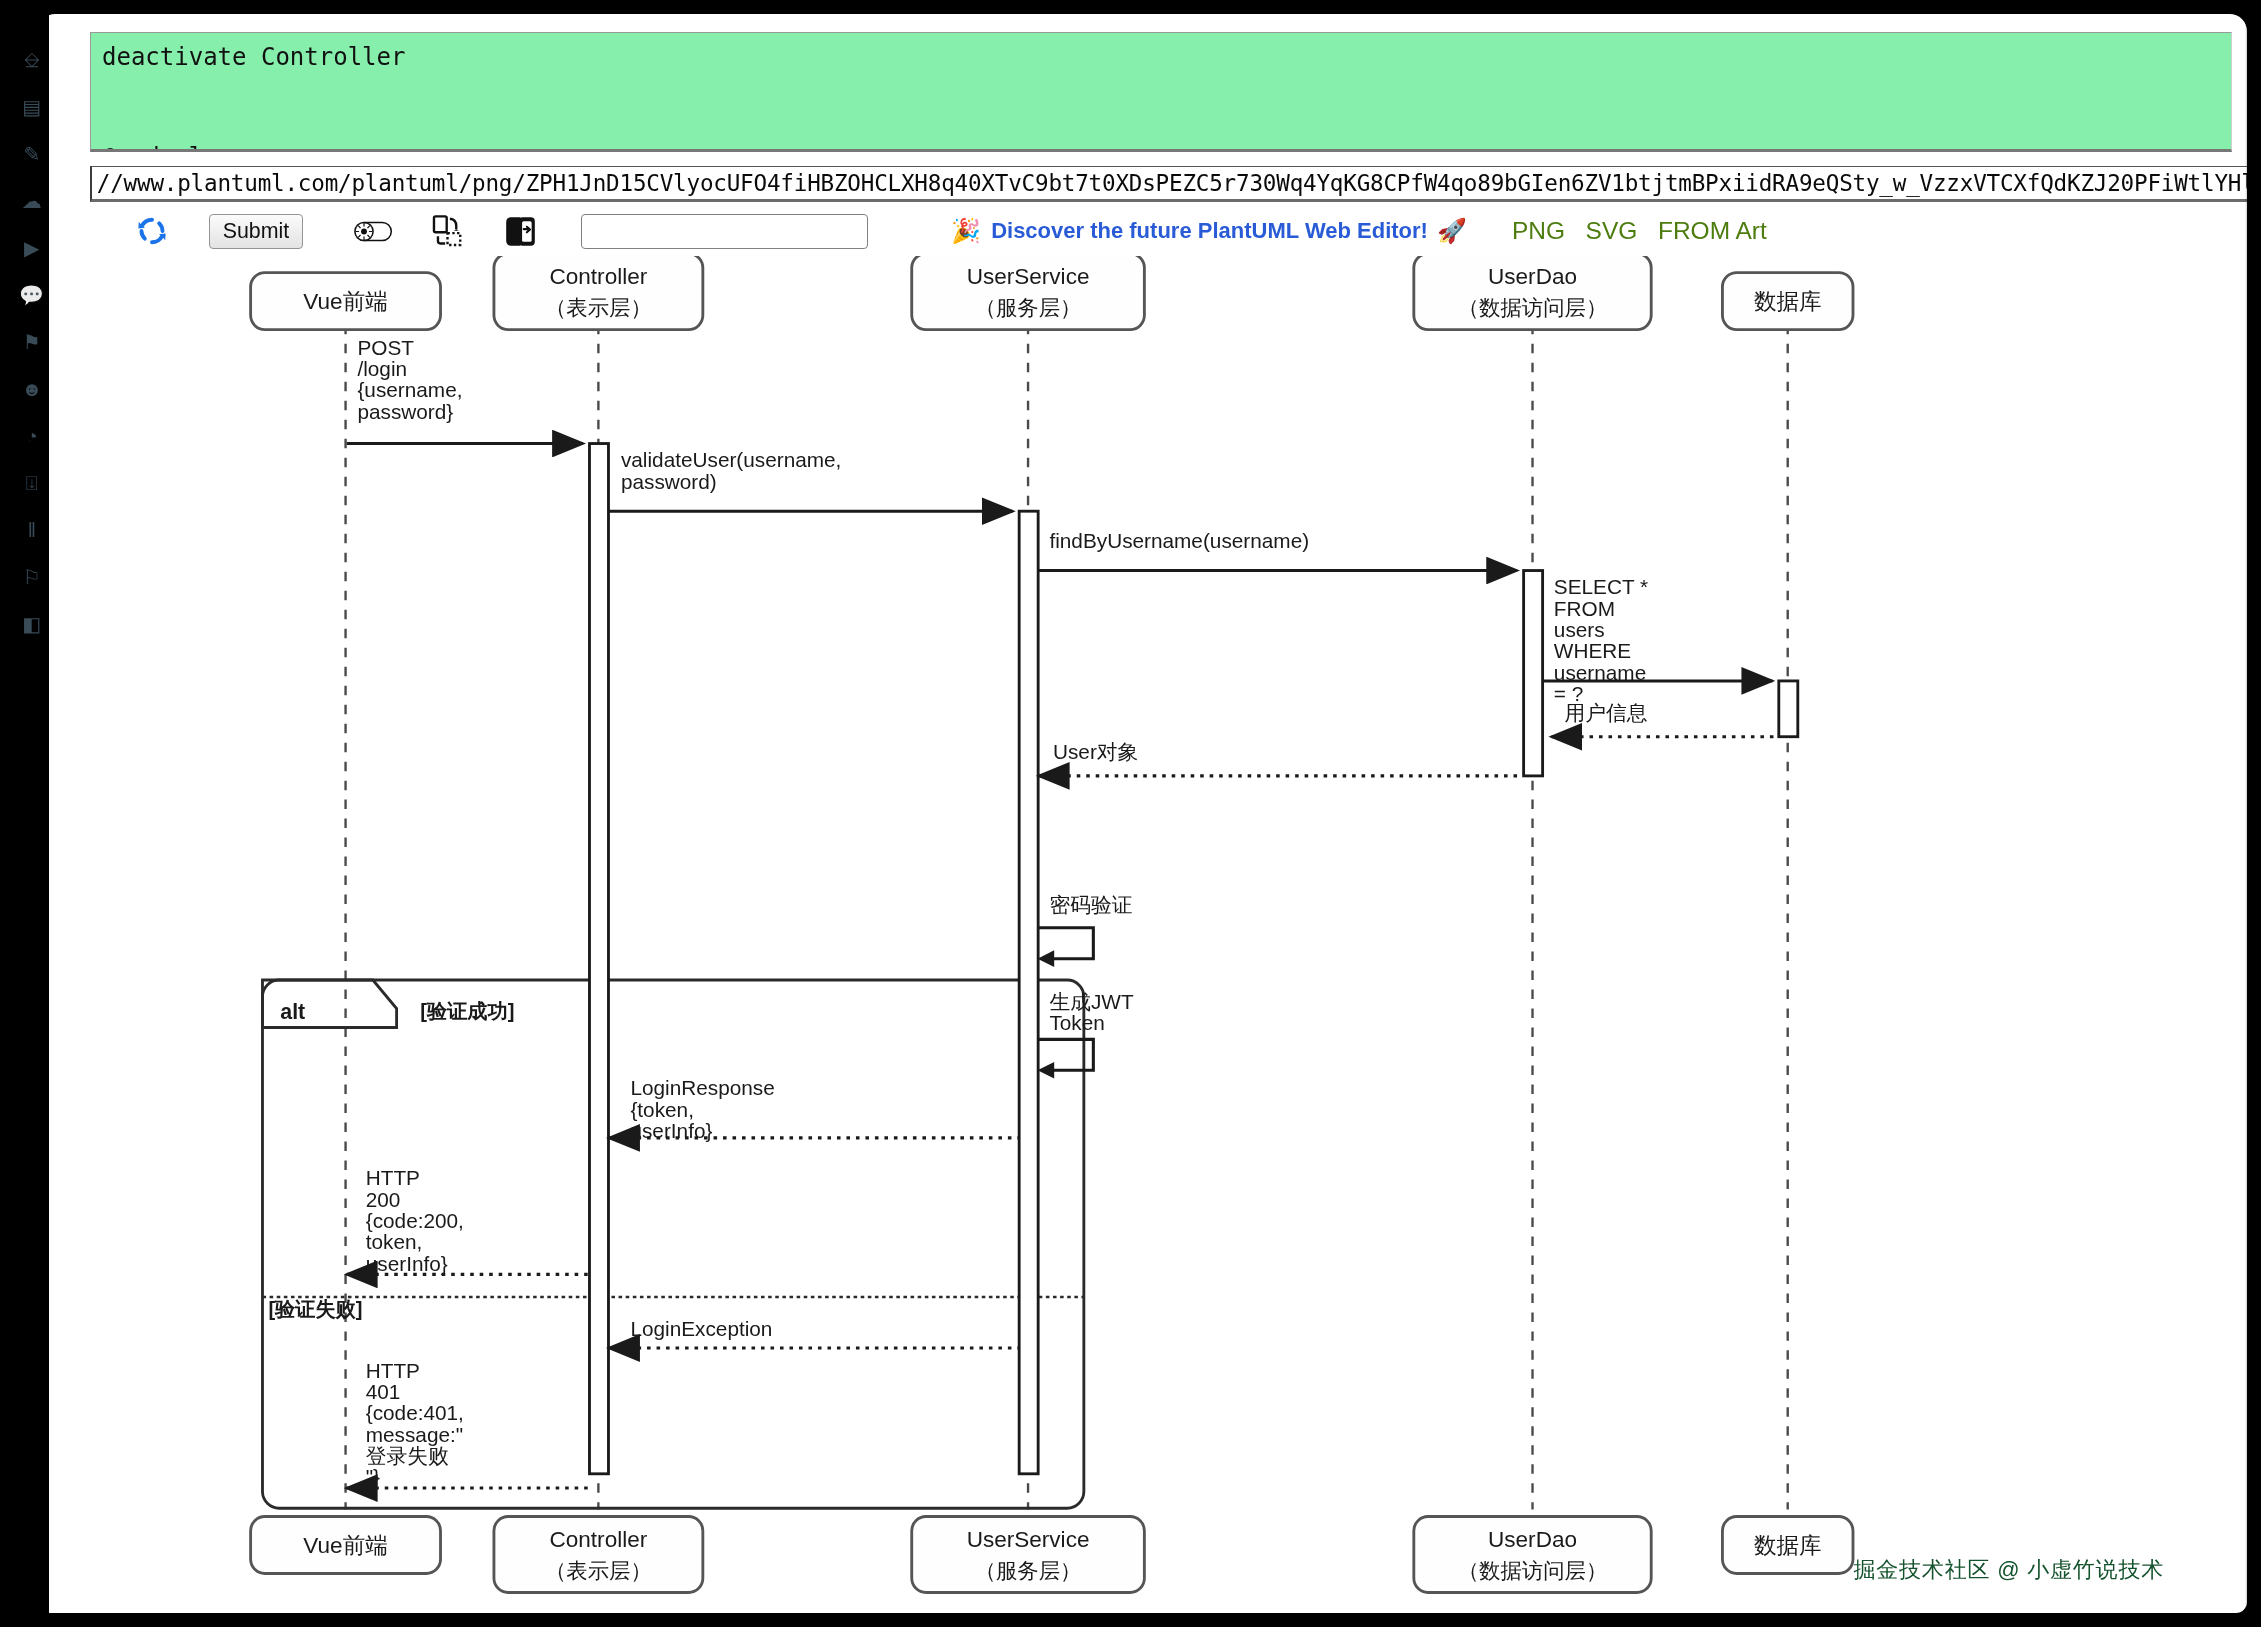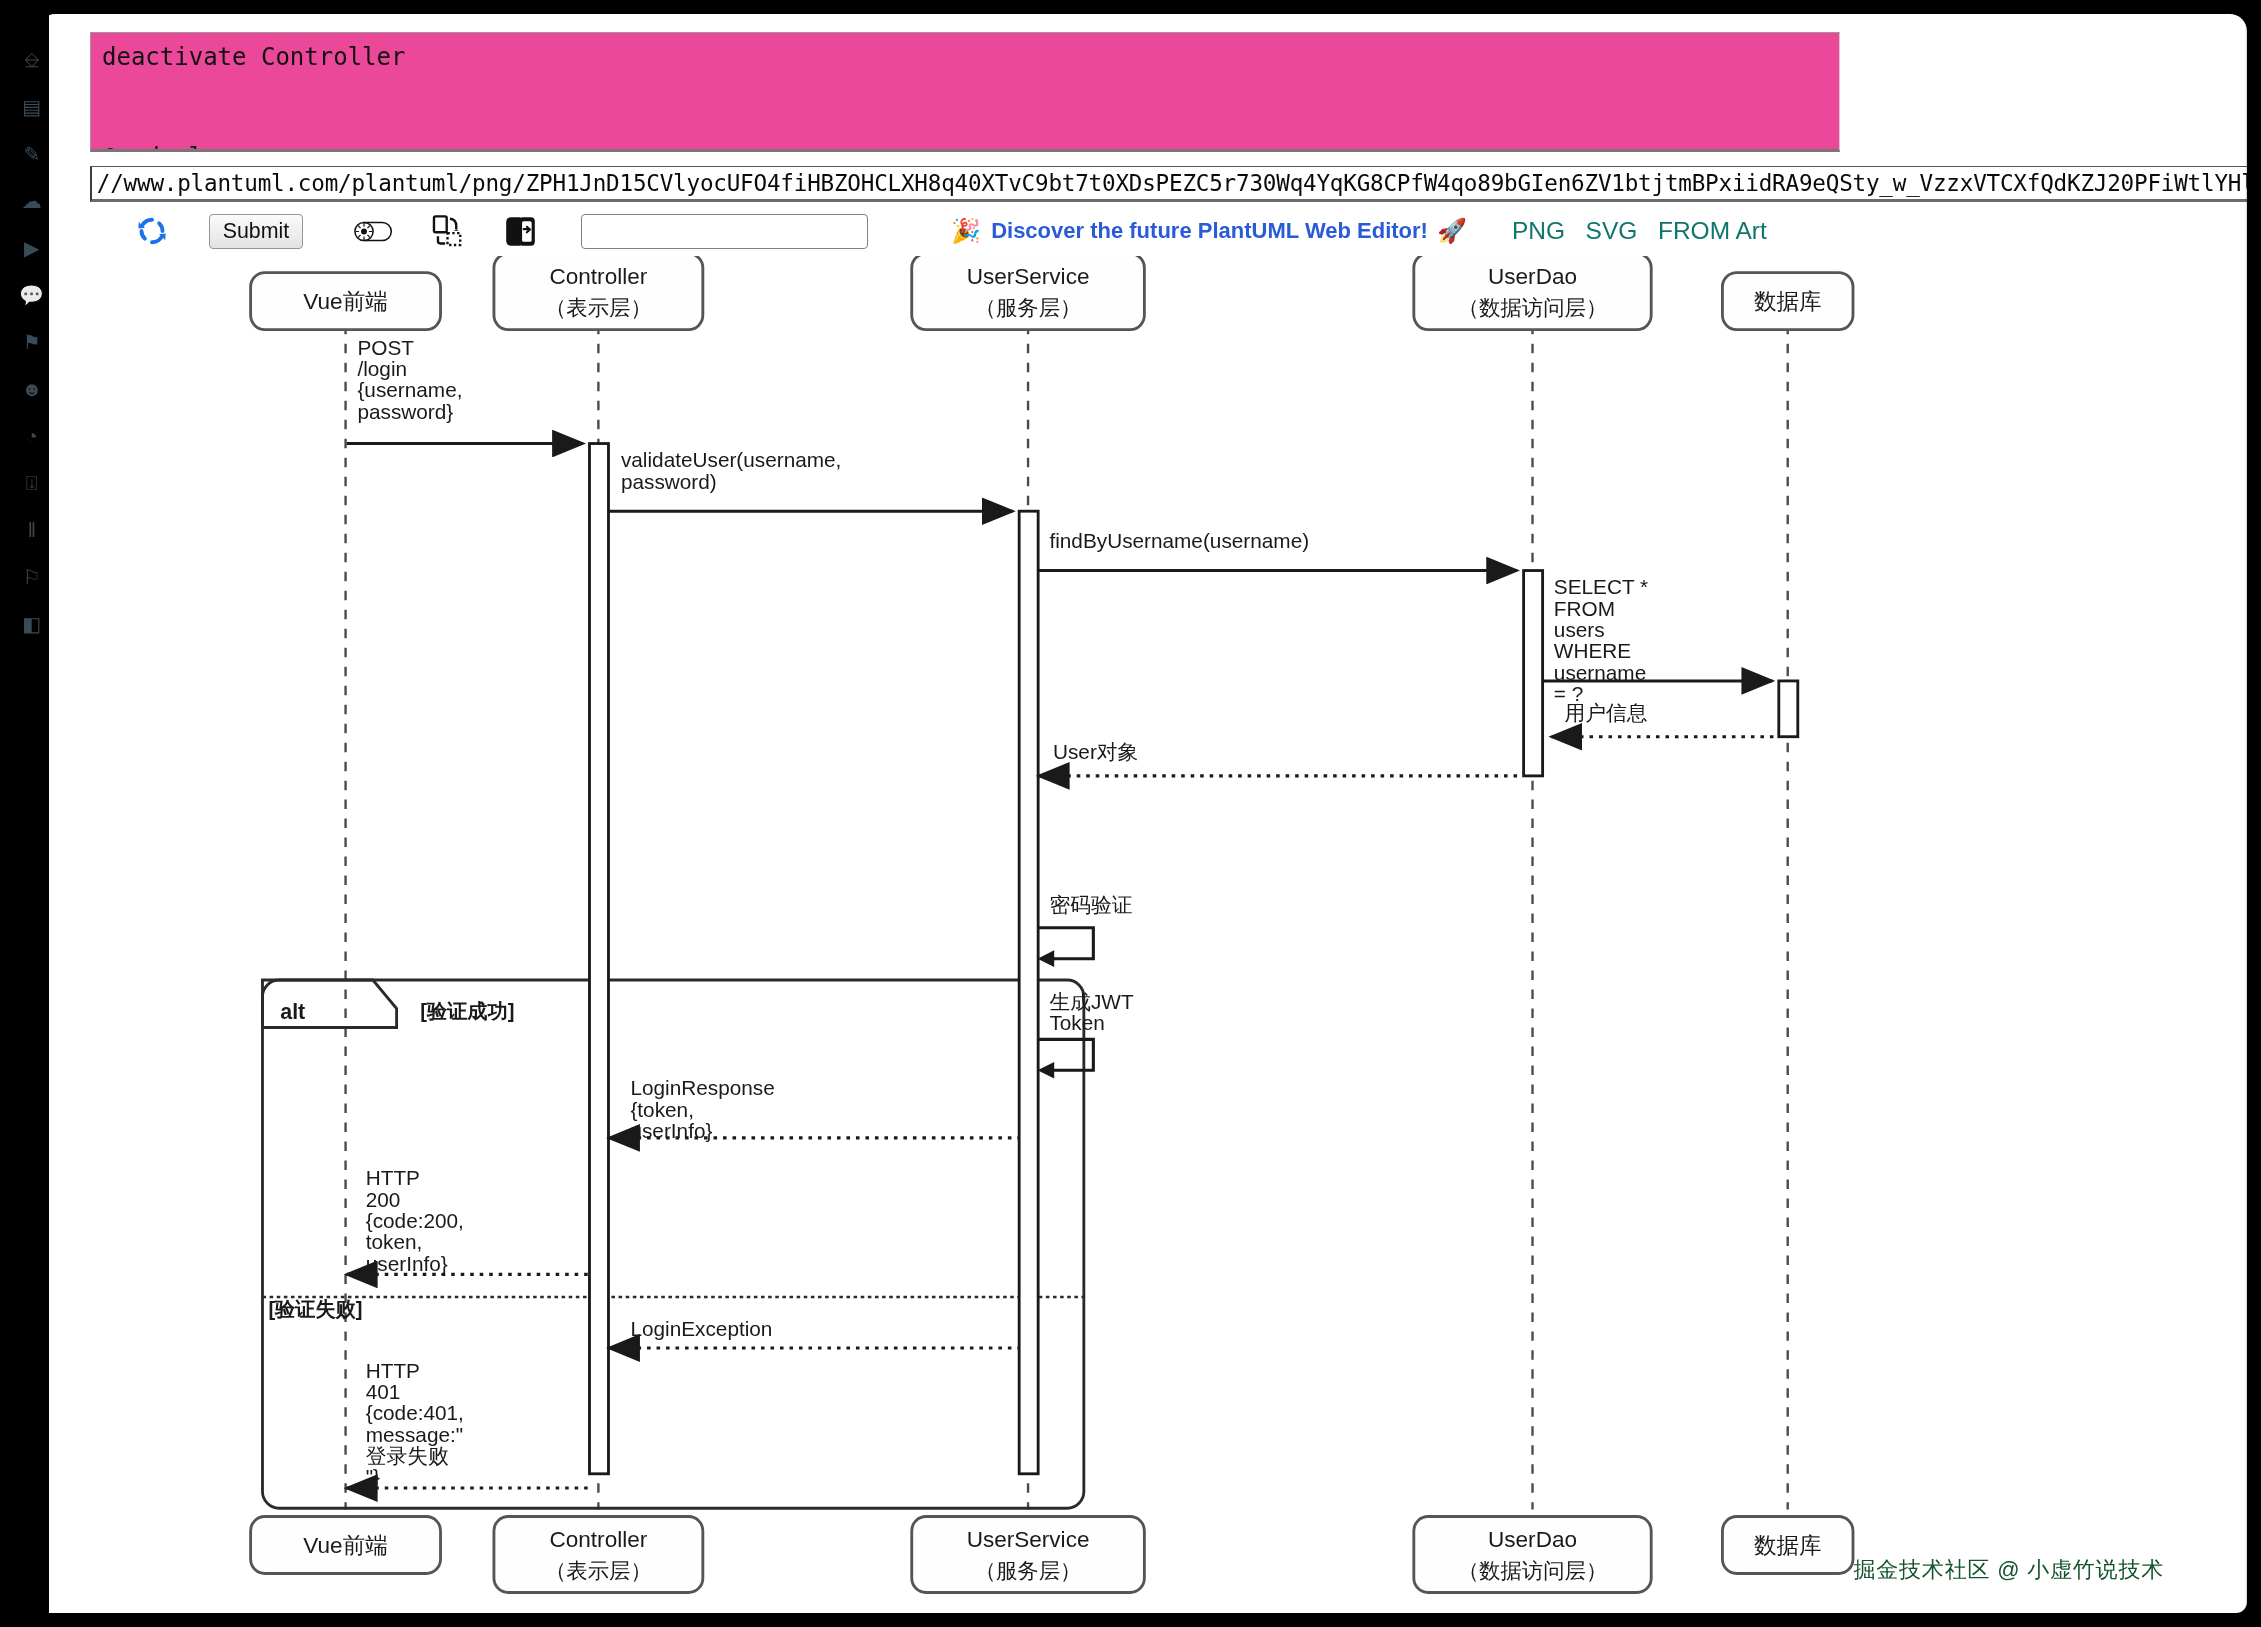--- a/index.html
+++ b/index.html
@@ -37,22 +37,22 @@
     z-index: 3;
   }
   
   #window:after {
     content:""; position:absolute; right:0; top:0; width:2.4px; height:100%;
     background: linear-gradient(to right, rgba(0,0,0,0), rgba(0,0,0,.18));
   }
 
   
   #editor {
-    position: absolute; left: 52px; top: 17.4px; width: 1750px; height: 120px;
-    background: #ec4899;
+    position: absolute; left: 52px; top: 17.4px; width: 2142px; height: 120px;
+    background: #86efac;
     border: 1.6px solid #9a9a9a;
     border-right: 1.6px solid #cfcfcf;
     border-bottom: 3.2px solid #777;
     font-family: "DejaVu Sans Mono", "Liberation Mono", monospace;
     font-size: 24px; line-height: 1.0;
     color: #111;
     padding: 12.7px 0 0 11px;
     overflow: hidden;
   }
   .code-line { height: 50px; white-space: pre; }
@@ -114,21 +114,21 @@
     display: flex; align-items: center; gap: 9.5px;
     white-space: nowrap;
   }
   #promo-text {
     color:#2a5bd7; font-size: 22px; font-weight: bold;
     font-family: "Liberation Sans", sans-serif;
     cursor:pointer;
   }
   .emoji { font-size: 24px; }
   .fmt-link {
-    color:#0f766e; font-size:24.5px; font-weight:normal;
+    color:#4d7c0f; font-size:24.5px; font-weight:normal;
     margin-left: 20.6px; cursor:pointer;
     font-family:"Liberation Sans", sans-serif;
   }
   #fmt-links { display:flex; align-items:center; margin-left: 8px;}
 
   
   #diagram {
     position: absolute; left: 52px; top: 242px;
     width: 2142px; height: 1346px;
     background: #fff;

